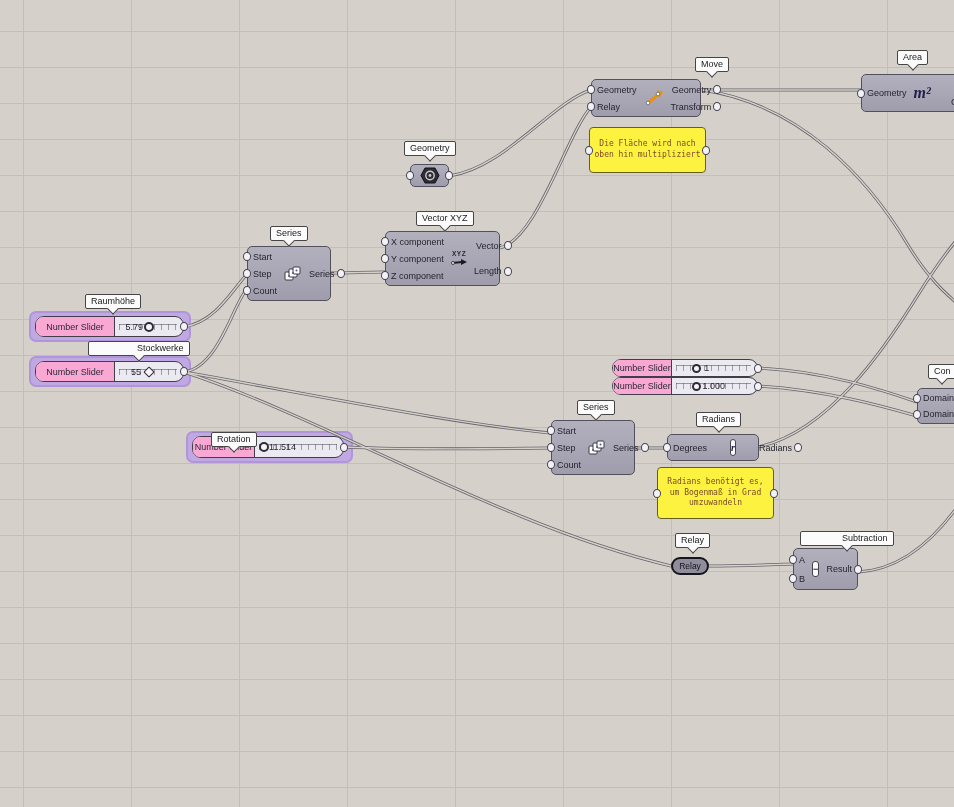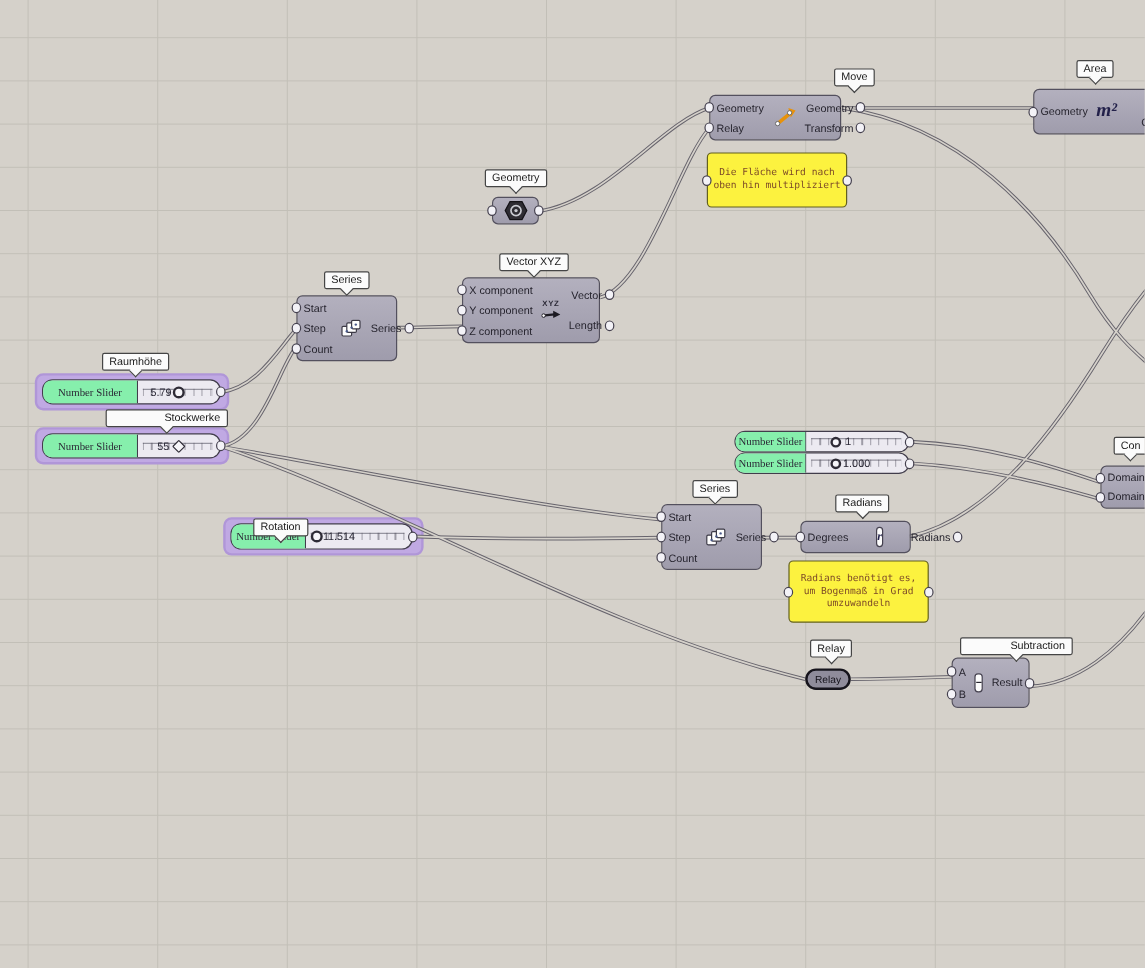--- a/index.html
+++ b/index.html
@@ -25,22 +25,22 @@
   .cicon{align-self:center;display:flex;align-items:center;justify-content:center;margin:0 2px;}
   .tag{position:absolute;background:#fbfbfb;border:1px solid #454545;border-radius:2px;
     padding:1px 5px 2px;font-size:9px;color:#1b1b1b;white-space:nowrap;z-index:30;}
   .tag::after{content:"";position:absolute;left:calc(50% - 4px);bottom:-4.5px;width:7px;height:7px;
     background:#fbfbfb;transform:rotate(45deg);border-right:1px solid #454545;border-bottom:1px solid #454545;}
   .panel{position:absolute;background:#fcf23f;border:1.5px solid #63601f;border-radius:4px;box-sizing:border-box;
     display:flex;align-items:center;justify-content:center;text-align:center;
     font-family:"DejaVu Sans Mono", monospace;font-size:8px;line-height:1.35;color:#7d4b28;white-space:pre-line;}
   .slider{position:absolute;display:flex;box-sizing:border-box;background:#eceaf1;
     border:1.5px solid #413d4b;border-radius:9px;font-size:9px;color:#2b2936;}
-  .sname{display:flex;align-items:center;justify-content:center;background:#86efac;
-    border-right:1.5px solid #413d4b;border-radius:7px 0 0 7px;flex:none;font-family:Liberation Serif, serif;}
+  .sname{display:flex;align-items:center;justify-content:center;background:#f9a8d4;
+    border-right:1.5px solid #413d4b;border-radius:7px 0 0 7px;flex:none;}
   .strack{position:relative;flex:1;}
   .ticks{position:absolute;left:4px;right:6px;top:calc(50% - 3px);height:5px;
     border-top:1px solid rgba(80,78,92,.55);
     background:repeating-linear-gradient(90deg, rgba(80,78,92,.5) 0 1px, transparent 1px 7px);}
   .sval{position:absolute;top:0;bottom:0;display:flex;align-items:center;z-index:2;}
   .knob{position:absolute;top:calc(50% - 5px);width:10px;height:10px;box-sizing:border-box;
     background:#f6f5f9;border:2.5px solid #2e2b36;border-radius:50%;z-index:3;}
   .knob.diamond{width:8px;height:8px;top:calc(50% - 4px);border-width:1.5px;border-radius:1px;transform:rotate(45deg);}
   .relay{position:absolute;display:flex;align-items:center;justify-content:center;box-sizing:border-box;
     background:#8f8c9b;border:2.5px solid #16141c;border-radius:10px;font-size:8.5px;color:#14121a;}

